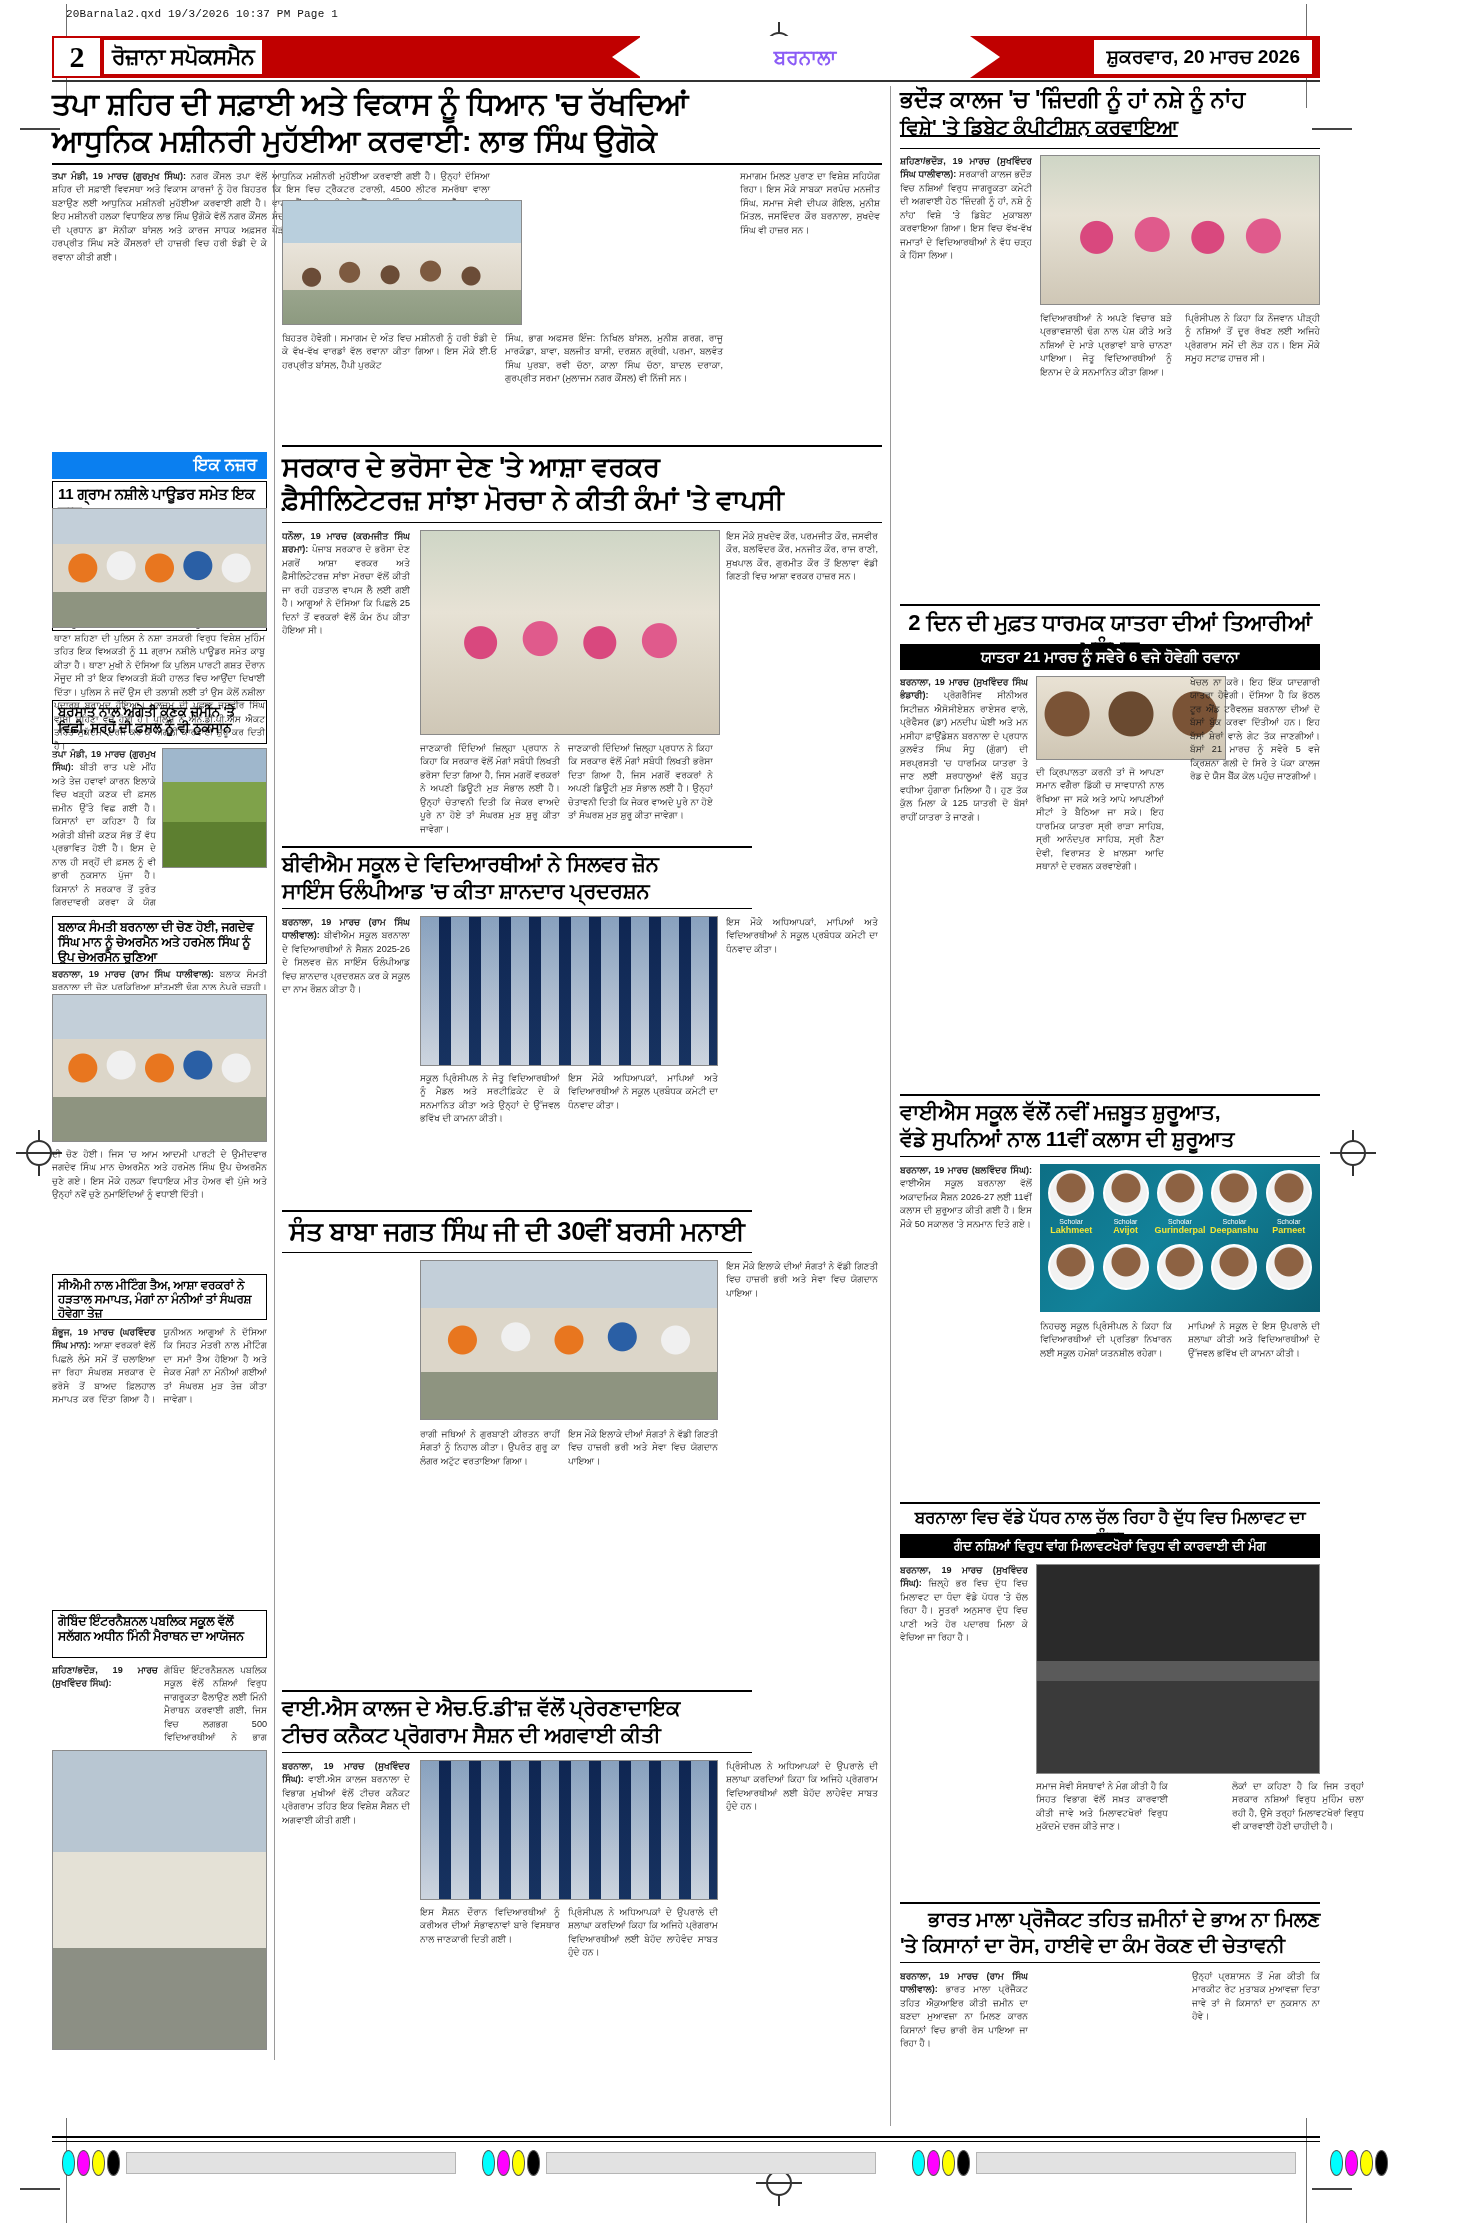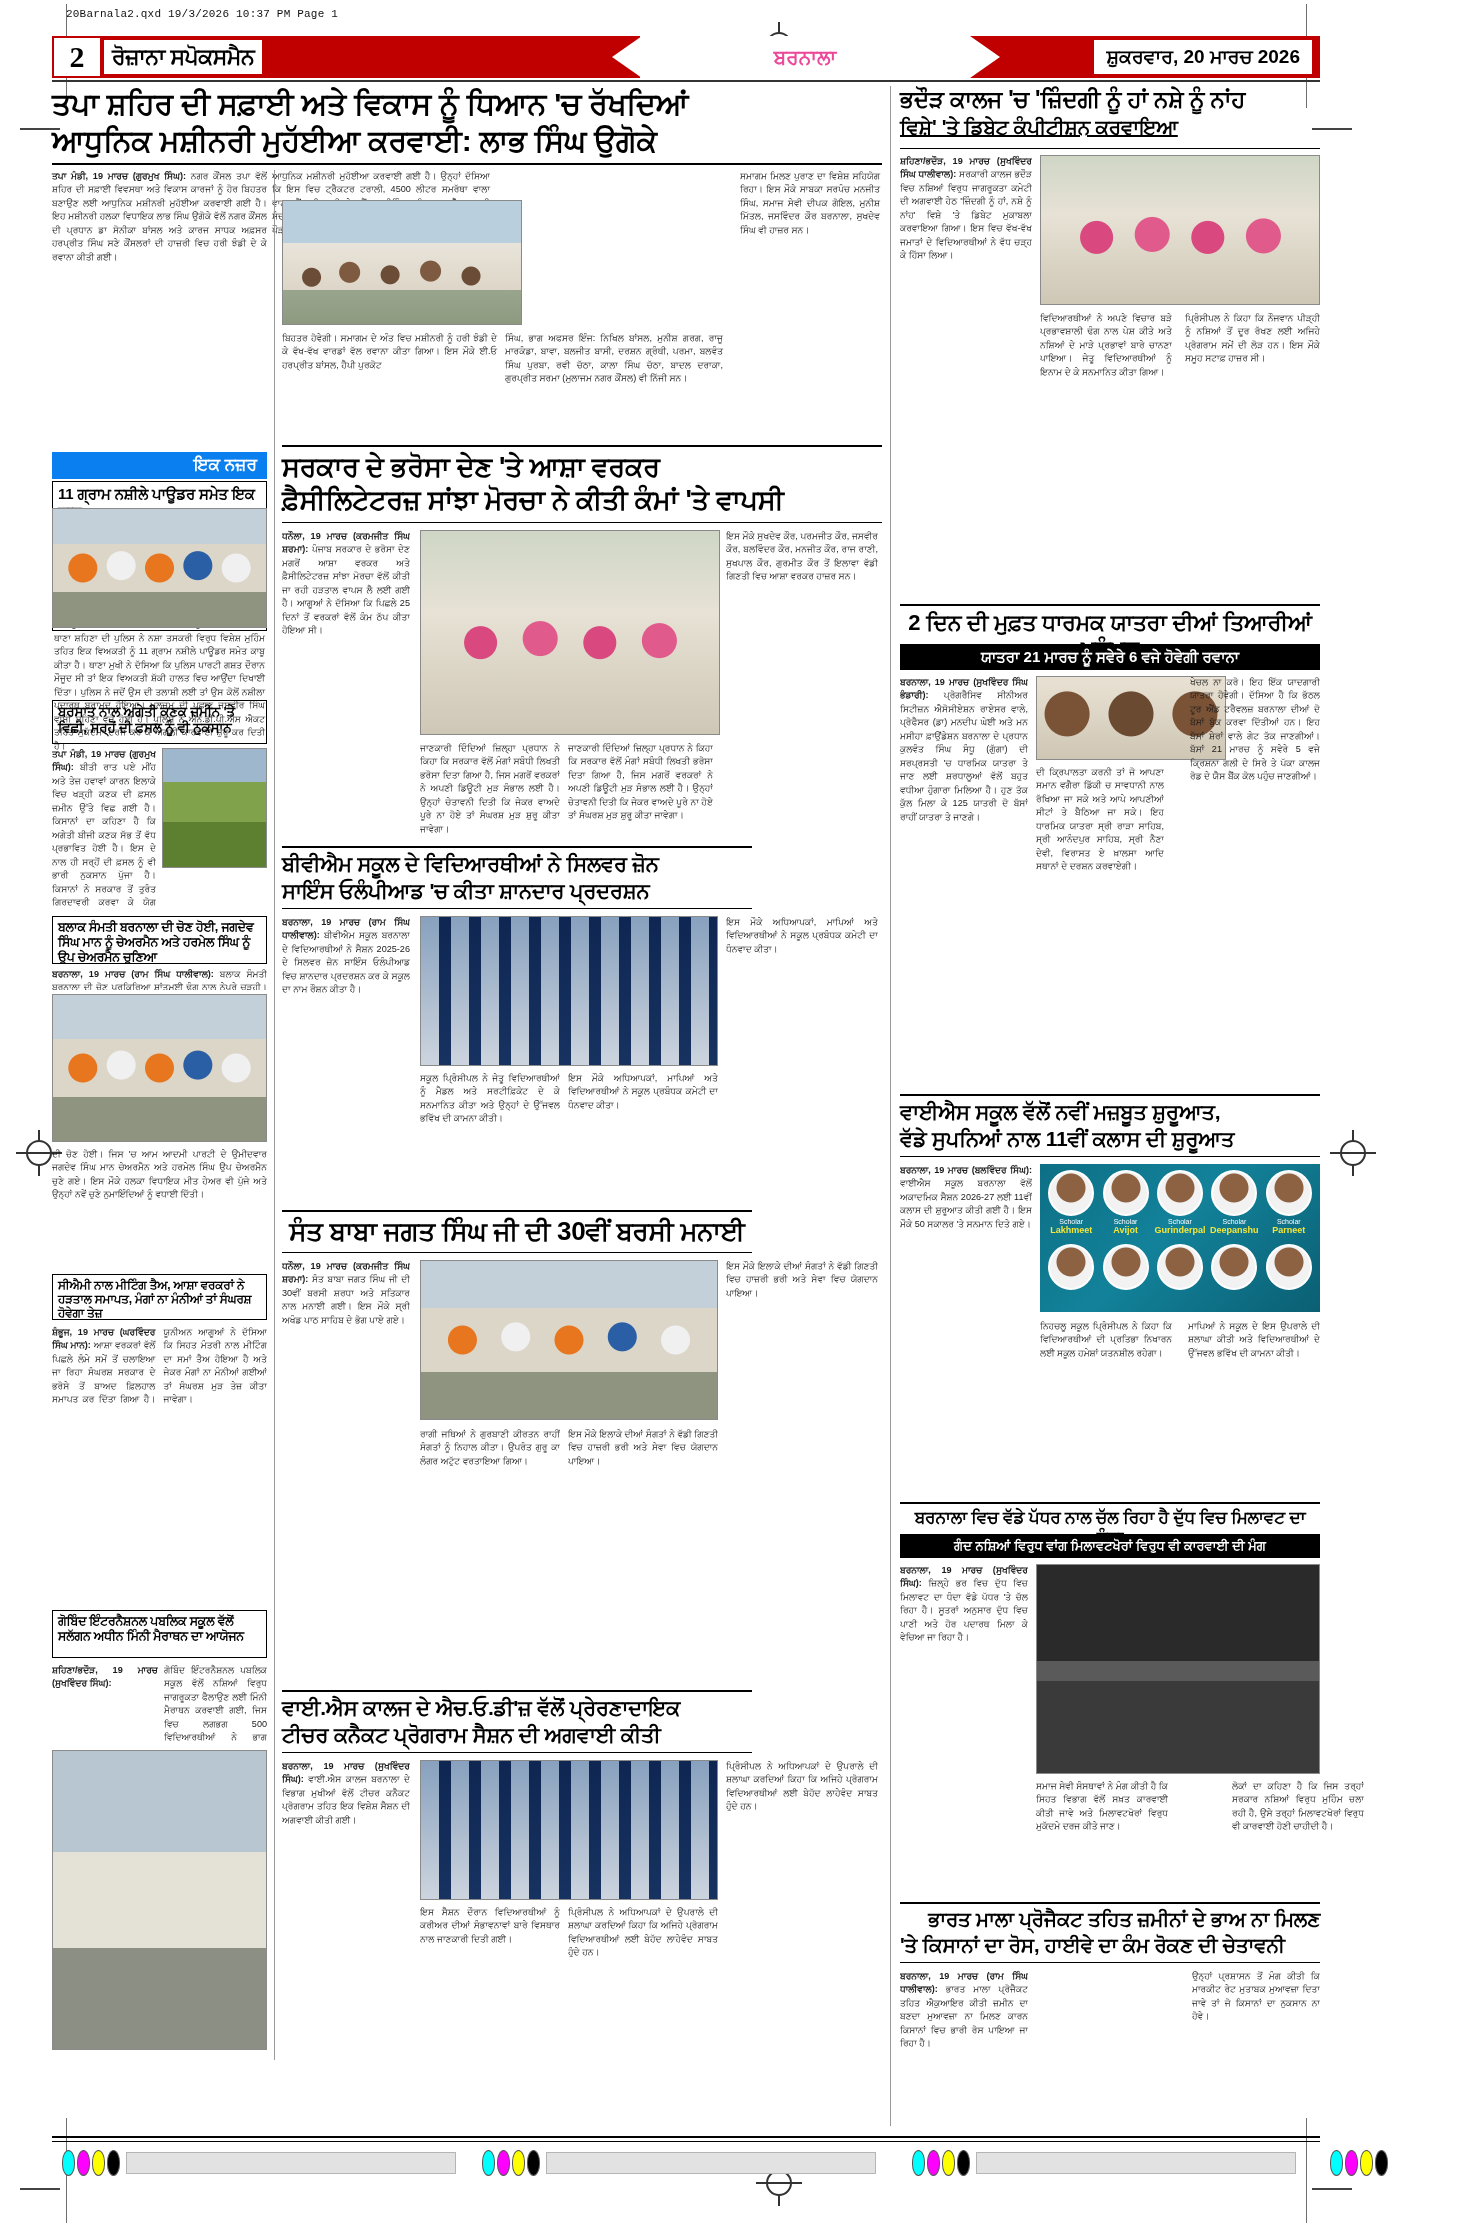--- a/index.html
+++ b/index.html
@@ -47,21 +47,21 @@
     font-size:30px; font-weight:bold; color:#000; font-family:"Liberation Serif", serif;
   }
   .mh-brand {
     position:absolute; left:52px; top:4px; height:34px; background:#fff; padding:0 8px;
     display:flex; align-items:center; font-size:22px; font-weight:bold; color:#000;
     letter-spacing:-.5px;
   }
   .mh-city {
     position:absolute; left:588px; top:0; width:330px; height:42px;
     display:flex; align-items:center; justify-content:center;
-    font-size:20px; font-weight:bold; color:#ec4899;
+    font-size:20px; font-weight:bold; color:#8b5cf6;
   }
   .mh-date {
     position:absolute; right:8px; top:4px; height:34px; background:#fff; padding:0 12px;
     display:flex; align-items:center; font-size:19px; font-weight:bold; color:#000;
   }
   .rule-under-mh { position:absolute; left:52px; top:80px; width:1268px; height:2px; background:#333; }
 
   
   .hl {
     font-weight:bold; color:#000; line-height:1.18; letter-spacing:-.2px;
@@ -319,24 +319,20 @@
       <div class="ph-group-blue"></div>
     </div>
   <div class="body-col" style="position:absolute;left:420px;top:1072px;width:140px;height:134px;overflow:hidden;">ਸਕੂਲ ਪ੍ਰਿੰਸੀਪਲ ਨੇ ਜੇਤੂ ਵਿਦਿਆਰਥੀਆਂ ਨੂੰ ਮੈਡਲ ਅਤੇ ਸਰਟੀਫ਼ਿਕੇਟ ਦੇ ਕੇ ਸਨਮਾਨਿਤ ਕੀਤਾ ਅਤੇ ਉਨ੍ਹਾਂ ਦੇ ਉੱਜਵਲ ਭਵਿੱਖ ਦੀ ਕਾਮਨਾ ਕੀਤੀ।</div>
   <div class="body-col" style="position:absolute;left:568px;top:1072px;width:150px;height:134px;overflow:hidden;">ਇਸ ਮੌਕੇ ਅਧਿਆਪਕਾਂ, ਮਾਪਿਆਂ ਅਤੇ ਵਿਦਿਆਰਥੀਆਂ ਨੇ ਸਕੂਲ ਪ੍ਰਬੰਧਕ ਕਮੇਟੀ ਦਾ ਧੰਨਵਾਦ ਕੀਤਾ।</div>
   <div class="body-col" style="position:absolute;left:726px;top:916px;width:152px;height:290px;overflow:hidden;">ਇਸ ਮੌਕੇ ਅਧਿਆਪਕਾਂ, ਮਾਪਿਆਂ ਅਤੇ ਵਿਦਿਆਰਥੀਆਂ ਨੇ ਸਕੂਲ ਪ੍ਰਬੰਧਕ ਕਮੇਟੀ ਦਾ ਧੰਨਵਾਦ ਕੀਤਾ।</div>
 
   <div class="hr-med" style="position:absolute;left:282px;top:1210px;width:470px;"></div>
   <div class="hl" style="position:absolute;left:282px;top:1216px;width:470px;font-size:26px;text-align:center;">ਸੰਤ ਬਾਬਾ ਜਗਤ ਸਿੰਘ ਜੀ ਦੀ 30ਵੀਂ ਬਰਸੀ ਮਨਾਈ</div>
   <div class="hr-thin" style="position:absolute;left:282px;top:1252px;width:470px;"></div>
 
-  <div class="body-col" style="position:absolute;left:282px;top:1260px;width:128px;height:420px;overflow:hidden;">
-    <span class="dateline">ਧਨੌਲਾ, 19 ਮਾਰਚ (ਕਰਮਜੀਤ ਸਿੰਘ ਸ਼ਰਮਾ):</span>
-    <span>ਸੰਤ ਬਾਬਾ ਜਗਤ ਸਿੰਘ ਜੀ ਦੀ 30ਵੀਂ ਬਰਸੀ ਸ਼ਰਧਾ ਅਤੇ ਸਤਿਕਾਰ ਨਾਲ ਮਨਾਈ ਗਈ। ਇਸ ਮੌਕੇ ਸ੍ਰੀ ਅਖੰਡ ਪਾਠ ਸਾਹਿਬ ਦੇ ਭੋਗ ਪਾਏ ਗਏ।</span>
-  </div>
   <div class="photo" style="left:420px;top:1260px;width:298px;height:160px;">
       <div class="ph-turban"></div>
     </div>
   <div class="body-col" style="position:absolute;left:420px;top:1428px;width:140px;height:252px;overflow:hidden;">ਰਾਗੀ ਜਥਿਆਂ ਨੇ ਗੁਰਬਾਣੀ ਕੀਰਤਨ ਰਾਹੀਂ ਸੰਗਤਾਂ ਨੂੰ ਨਿਹਾਲ ਕੀਤਾ। ਉਪਰੰਤ ਗੁਰੂ ਕਾ ਲੰਗਰ ਅਟੁੱਟ ਵਰਤਾਇਆ ਗਿਆ।</div>
   <div class="body-col" style="position:absolute;left:568px;top:1428px;width:150px;height:252px;overflow:hidden;">ਇਸ ਮੌਕੇ ਇਲਾਕੇ ਦੀਆਂ ਸੰਗਤਾਂ ਨੇ ਵੱਡੀ ਗਿਣਤੀ ਵਿਚ ਹਾਜ਼ਰੀ ਭਰੀ ਅਤੇ ਸੇਵਾ ਵਿਚ ਯੋਗਦਾਨ ਪਾਇਆ।</div>
   <div class="body-col" style="position:absolute;left:726px;top:1260px;width:152px;height:420px;overflow:hidden;">ਇਸ ਮੌਕੇ ਇਲਾਕੇ ਦੀਆਂ ਸੰਗਤਾਂ ਨੇ ਵੱਡੀ ਗਿਣਤੀ ਵਿਚ ਹਾਜ਼ਰੀ ਭਰੀ ਅਤੇ ਸੇਵਾ ਵਿਚ ਯੋਗਦਾਨ ਪਾਇਆ।</div>
 
   <div class="hr-med" style="position:absolute;left:282px;top:1690px;width:470px;"></div>
   <div class="hl" style="position:absolute;left:282px;top:1696px;width:470px;font-size:21px;">ਵਾਈ.ਐਸ ਕਾਲਜ ਦੇ ਐਚ.ਓ.ਡੀ'ਜ਼ ਵੱਲੋਂ ਪ੍ਰੇਰਣਾਦਾਇਕ</div>
   <div class="hl" style="position:absolute;left:282px;top:1723px;width:470px;font-size:21px;">ਟੀਚਰ ਕਨੈਕਟ ਪ੍ਰੋਗਰਾਮ ਸੈਸ਼ਨ ਦੀ ਅਗਵਾਈ ਕੀਤੀ</div>

